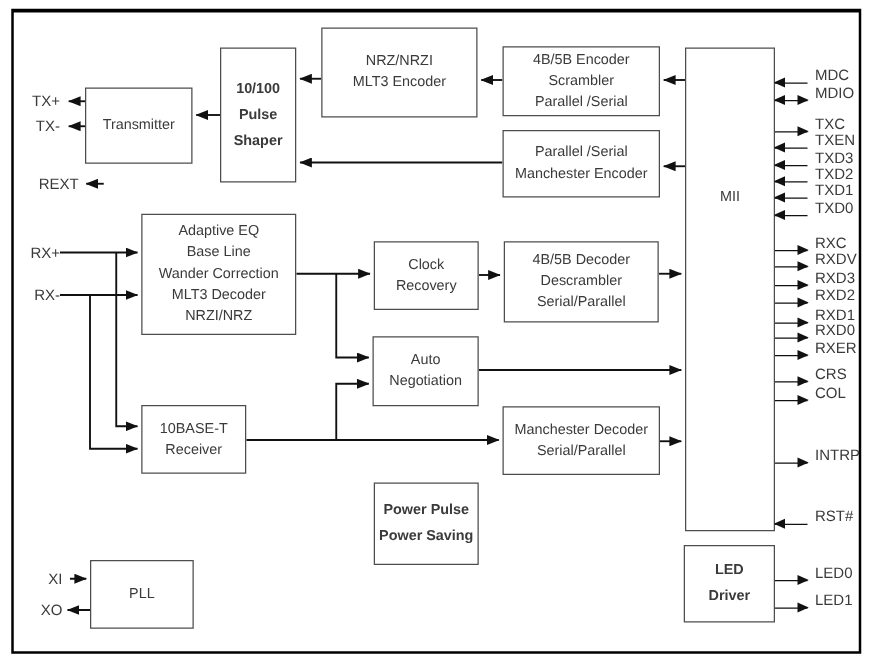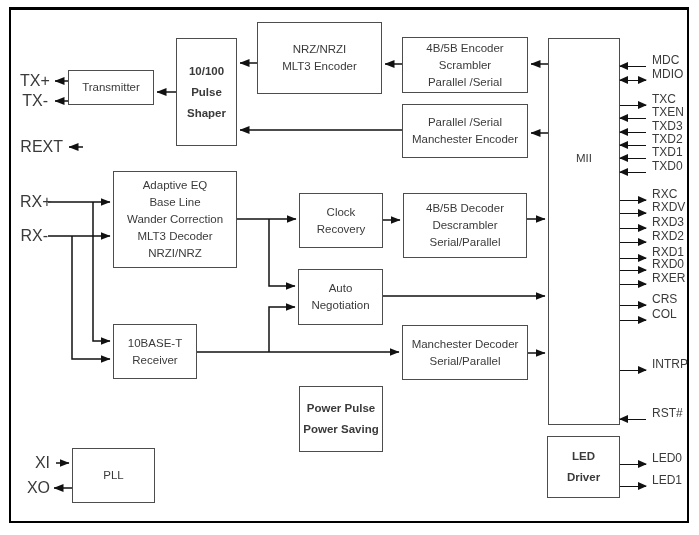--- a/index.html
+++ b/index.html
@@ -14,21 +14,21 @@
   .lines-layer { position:absolute; left:0; top:0; }
   .block {
     position:absolute; box-sizing:border-box; background:#fff;
     border:1.6px solid #4d4d4d; display:flex; flex-direction:column;
     align-items:center; justify-content:center; text-align:center;
   }
   .block .line { display:block; font-size:11.5px; line-height:17px; white-space:nowrap; }
   .block.lh-tall .line { line-height:21px;font-weight:bold; }
   .block.mii-block { justify-content:flex-start; }
   .block.mii-block .line { margin-top:112px; line-height:14px; }
-  .ext-label { position:absolute; font-size:16px; line-height:14px; text-align:right; white-space:nowrap; }
+  .ext-label { position:absolute; font-size:12px; line-height:14px; text-align:right; white-space:nowrap; }
   .pin { position:absolute; left:620px; height:16px; display:flex; align-items:flex-end; }
   .pin-arrow { position:relative; width:26px; height:1.5px; background:#111; flex:0 0 26px; }
   .pin-arrow.in::before {
     content:""; position:absolute; left:-1px; top:-3.2px;
     border-top:4px solid transparent; border-bottom:4px solid transparent; border-right:9px solid #111;
   }
   .pin-arrow.out::after {
     content:""; position:absolute; right:-1px; top:-3.2px;
     border-top:4px solid transparent; border-bottom:4px solid transparent; border-left:9px solid #111;
   }
@@ -75,21 +75,21 @@
       <path d="M527,219 H545" marker-end="url(#ah)"></path>
       <path d="M383,296 H545" marker-end="url(#ah)"></path>
       <path d="M197,352 H399" marker-end="url(#ah)"></path>
       <path d="M269,352 V307 H295" marker-end="url(#ah)"></path>
       <path d="M528,353 H545" marker-end="url(#ah)"></path>
       <path d="M56,463 H69" marker-end="url(#ah)"></path>
       <path d="M72,488 H54" marker-end="url(#ah)"></path>
     </g>
   </svg>
 
-  <div class="block" style="left:68px;top:70px;width:86px;height:35px">
+  <div class="block" style="left:68px;top:70px;width:86px;height:61px">
     <span class="line">Transmitter</span>
   </div>
 
   <div class="block lh-tall" style="left:176px;top:38px;width:61px;height:108px">
     <span class="line">10/100</span>
     <span class="line">Pulse</span>
     <span class="line">Shaper</span>
   </div>
 
   <div class="block" style="left:257px;top:22px;width:125px;height:72px">

